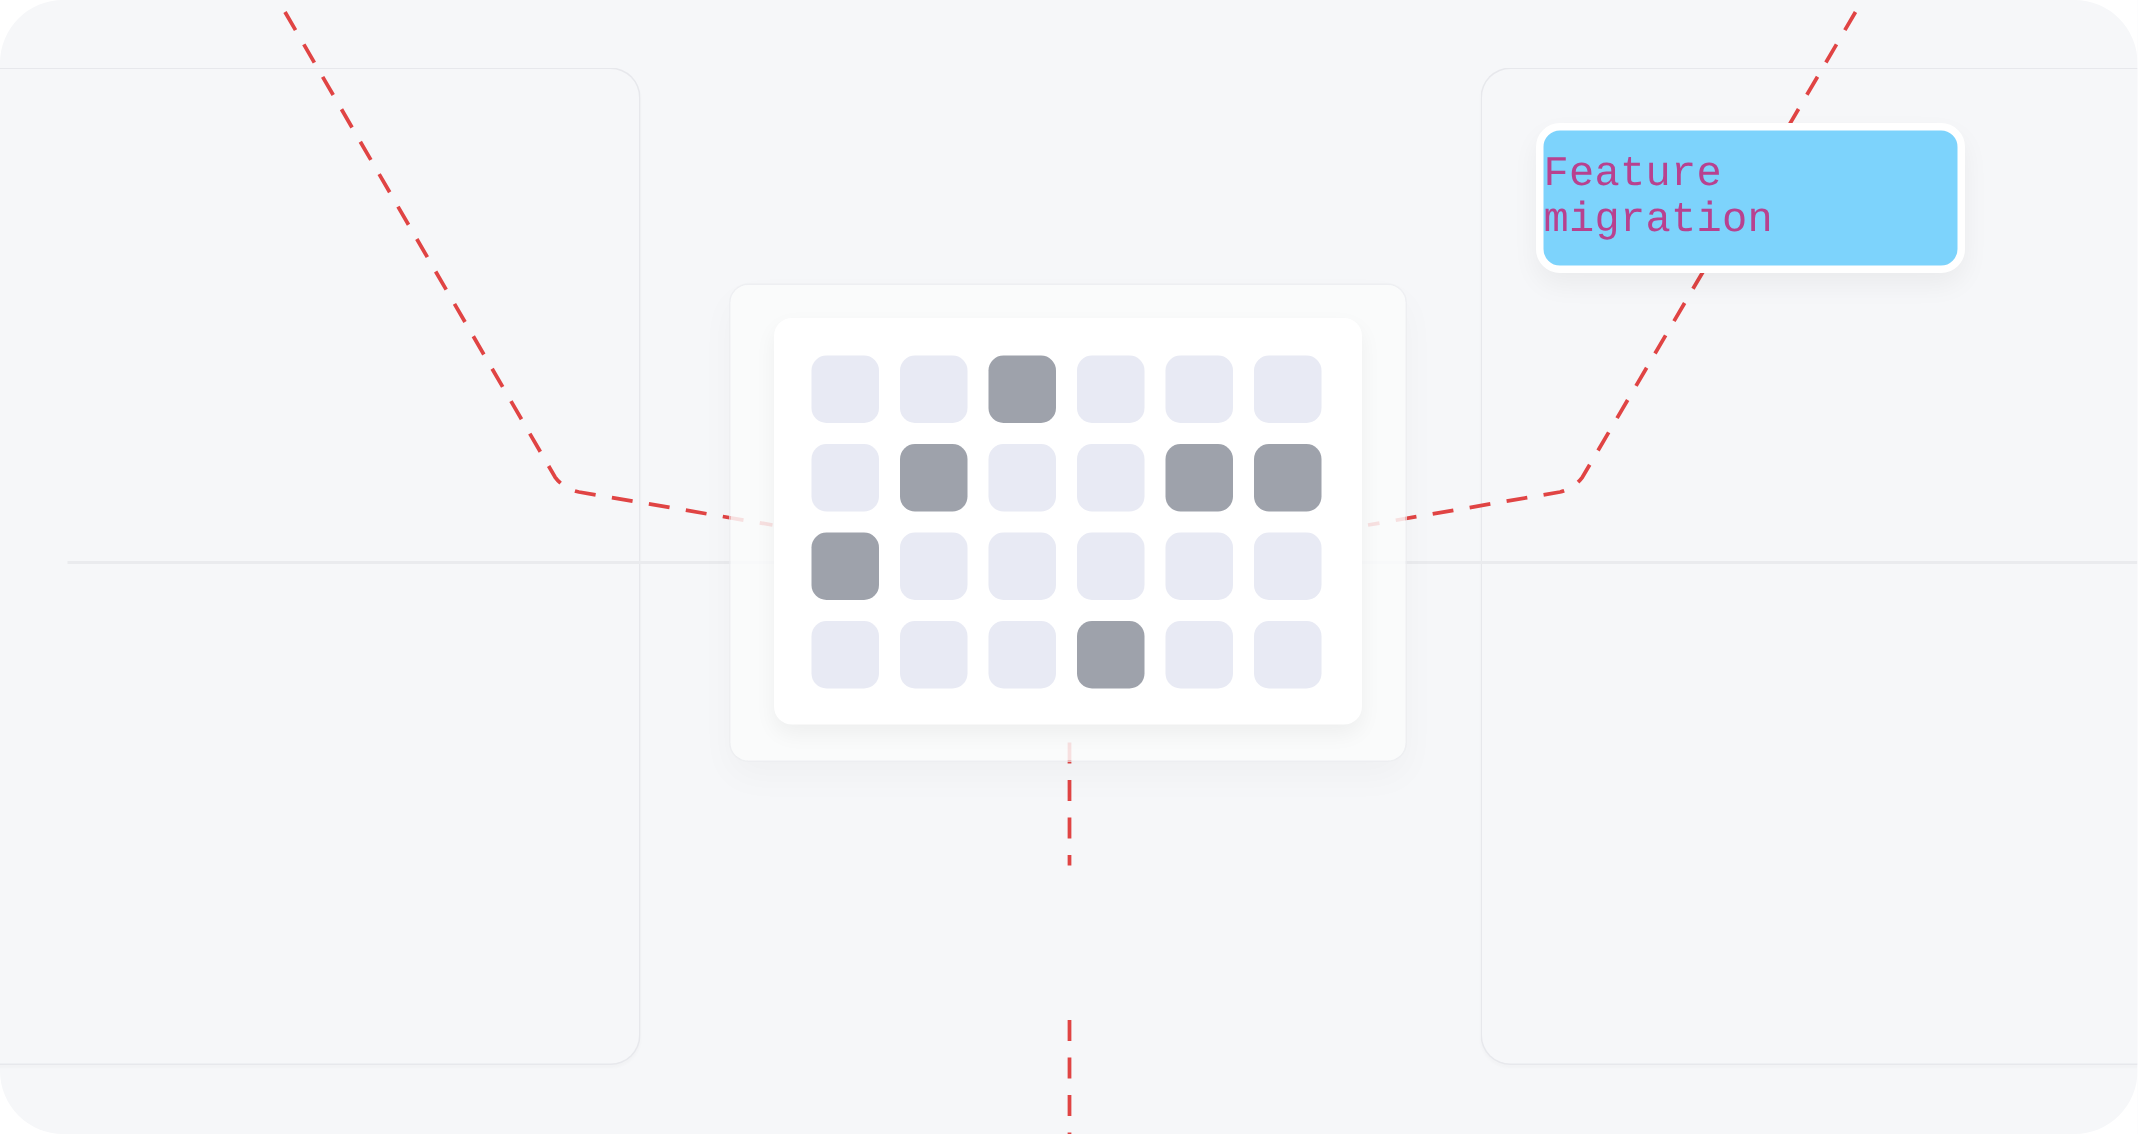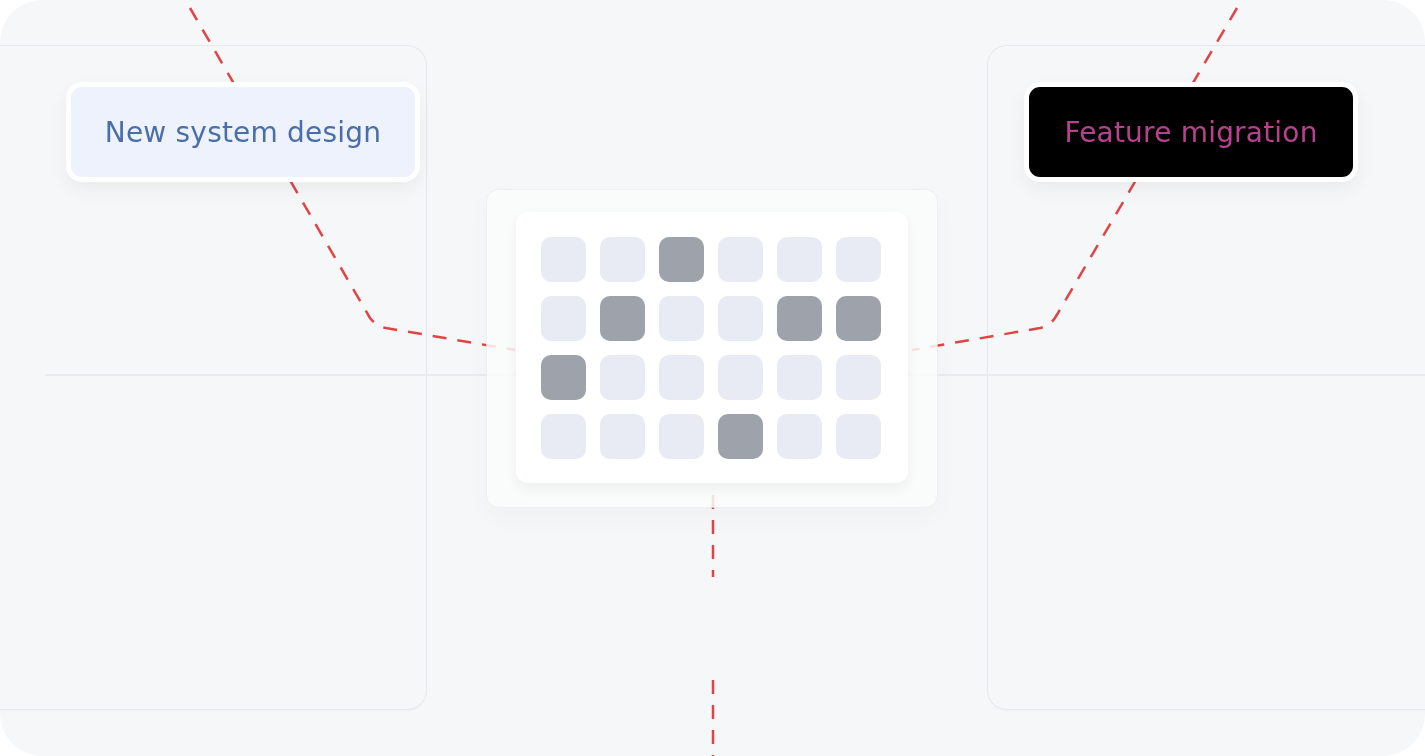--- a/index.html
+++ b/index.html
@@ -37,21 +37,21 @@
   .tile { width: 45px; height: 45px; border-radius: 10px; background: #e8eaf4; }
   .tile.on { background: #9ea2ab; }
   .pill {
     position: absolute; box-sizing: border-box;
     border: 5px solid #ffffff; border-radius: 16px;
     display: flex; align-items: center; justify-content: center;
     font-family: "DejaVu Sans", sans-serif; font-size: 28px; letter-spacing: 0.2px;
     box-shadow: 0 8px 18px rgba(0,0,0,0.05);
   }
   .pill-blue { left: 66px; top: 82px; width: 354px; height: 100px; background: #eef2fd; color: #4a6fa8; }
-  .pill-pink { left: 1024px; top: 82px; width: 334px; height: 100px; background: #000000; color: #b8418f; }
+  .pill-pink { left: 1024px; top: 82px; width: 286px; height: 100px; background: #7dd3fc; color: #b8418f; font-family: Liberation Mono, monospace; }
   .pill-orange { left: 532px; top: 577px; width: 367px; height: 101px; background: #fdf0ea; color: #8b3d18; }
 </style>
 </head>
 <body>
 
 <div class="canvas">
   <div class="panel panel-left"></div>
   <div class="panel panel-right"></div>
   <div class="hline"></div>
 
@@ -87,19 +87,16 @@
         <div class="tile"></div>
         <div class="tile"></div>
         <div class="tile"></div>
         <div class="tile"></div>
         <div class="tile on"></div>
         <div class="tile"></div>
         <div class="tile"></div>
       </div>
   </div>
 
-  <div class="pill pill-blue">
-    <span>New system design</span>
-  </div>
   <div class="pill pill-pink">
     <span>Feature migration</span>
   </div>
 </div>
 
 </body></html>

